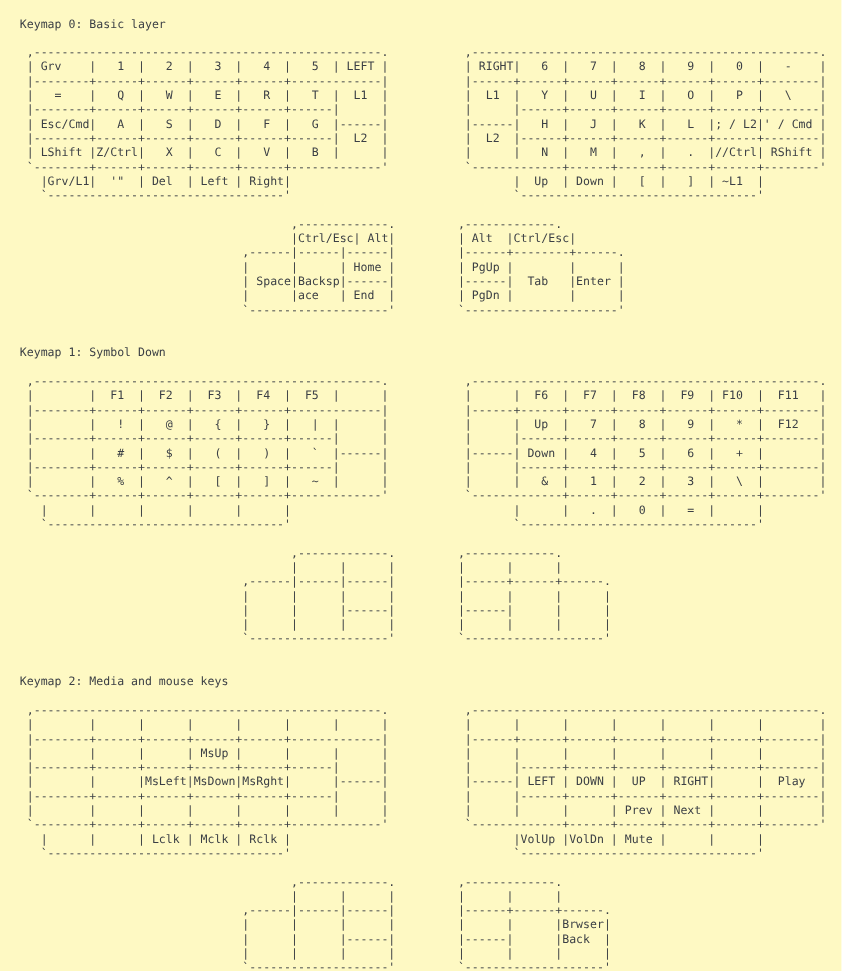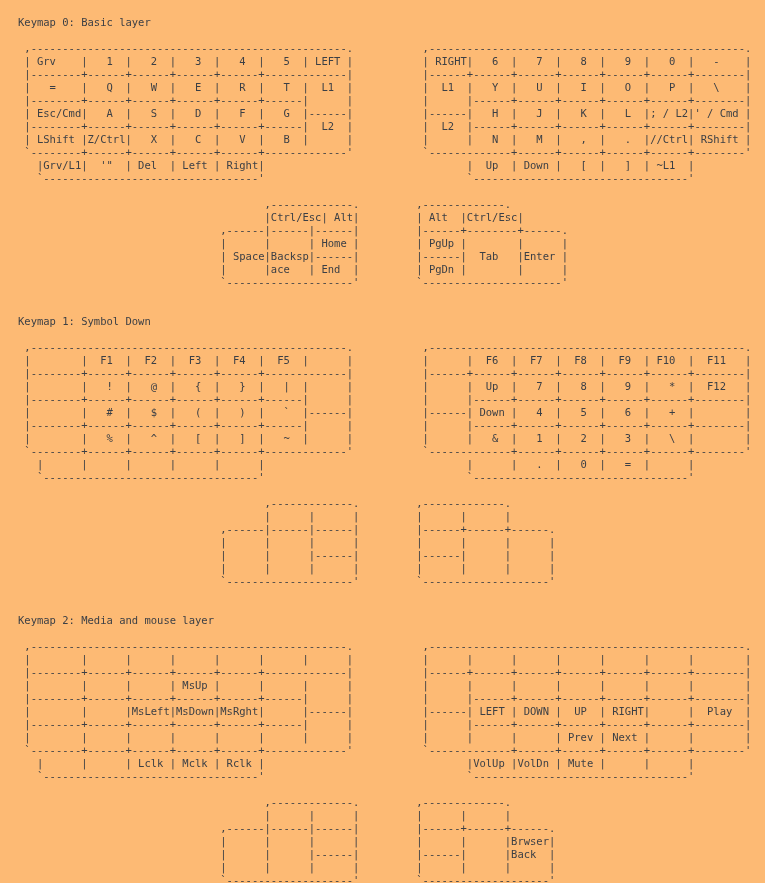--- a/index.html
+++ b/index.html
@@ -33,21 +33,21 @@
     padding: 0;
     font-family: "DejaVu Sans Mono", "Liberation Mono", monospace;
     font-size: 10.5px;
     line-height: 13px;
     white-space: pre;
   }
 </style>
 </head>
 <body>
 
-<div class="doc" style="background: #fdba74; color: rgb(59, 63, 69);">
+<div class="doc" style="background: #fef9c3; color: rgb(59, 63, 69);">
 
   <section class="keymap-section">
     <div class="keymap-title">Keymap 0: Basic layer</div>
     <pre class="keymap-art"> ,--------------------------------------------------.           ,--------------------------------------------------.
  | Grv    |   1  |   2  |   3  |   4  |   5  | LEFT |           | RIGHT|   6  |   7  |   8  |   9  |   0  |   -    |
  |--------+------+------+------+------+-------------|           |------+------+------+------+------+------+--------|
  |   =    |   Q  |   W  |   E  |   R  |   T  |  L1  |           |  L1  |   Y  |   U  |   I  |   O  |   P  |   \    |
  |--------+------+------+------+------+------|      |           |      |------+------+------+------+------+--------|
  | Esc/Cmd|   A  |   S  |   D  |   F  |   G  |------|           |------|   H  |   J  |   K  |   L  |; / L2|' / Cmd |
  |--------+------+------+------+------+------|  L2  |           |  L2  |------+------+------+------+------+--------|
@@ -82,21 +82,21 @@
                                        ,-------------.         ,-------------.
                                        |      |      |         |      |      |
                                 ,------|------|------|         |------+------+------.
                                 |      |      |      |         |      |      |      |
                                 |      |      |------|         |------|      |      |
                                 |      |      |      |         |      |      |      |
                                 `--------------------'         `--------------------'</pre>
   </section>
 
   <section class="keymap-section">
-    <div class="keymap-title">Keymap 2: Media and mouse layer</div>
+    <div class="keymap-title">Keymap 2: Media and mouse keys</div>
     <pre class="keymap-art"> ,--------------------------------------------------.           ,--------------------------------------------------.
  |        |      |      |      |      |      |      |           |      |      |      |      |      |      |        |
  |--------+------+------+------+------+-------------|           |------+------+------+------+------+------+--------|
  |        |      |      | MsUp |      |      |      |           |      |      |      |      |      |      |        |
  |--------+------+------+------+------+------|      |           |      |------+------+------+------+------+--------|
  |        |      |MsLeft|MsDown|MsRght|      |------|           |------| LEFT | DOWN |  UP  | RIGHT|      |  Play  |
  |--------+------+------+------+------+------|      |           |      |------+------+------+------+------+--------|
  |        |      |      |      |      |      |      |           |      |      |      | Prev | Next |      |        |
  `--------+------+------+------+------+-------------'           `-------------+------+------+------+------+--------'
    |      |      | Lclk | Mclk | Rclk |                                |VolUp |VolDn | Mute |      |      |

